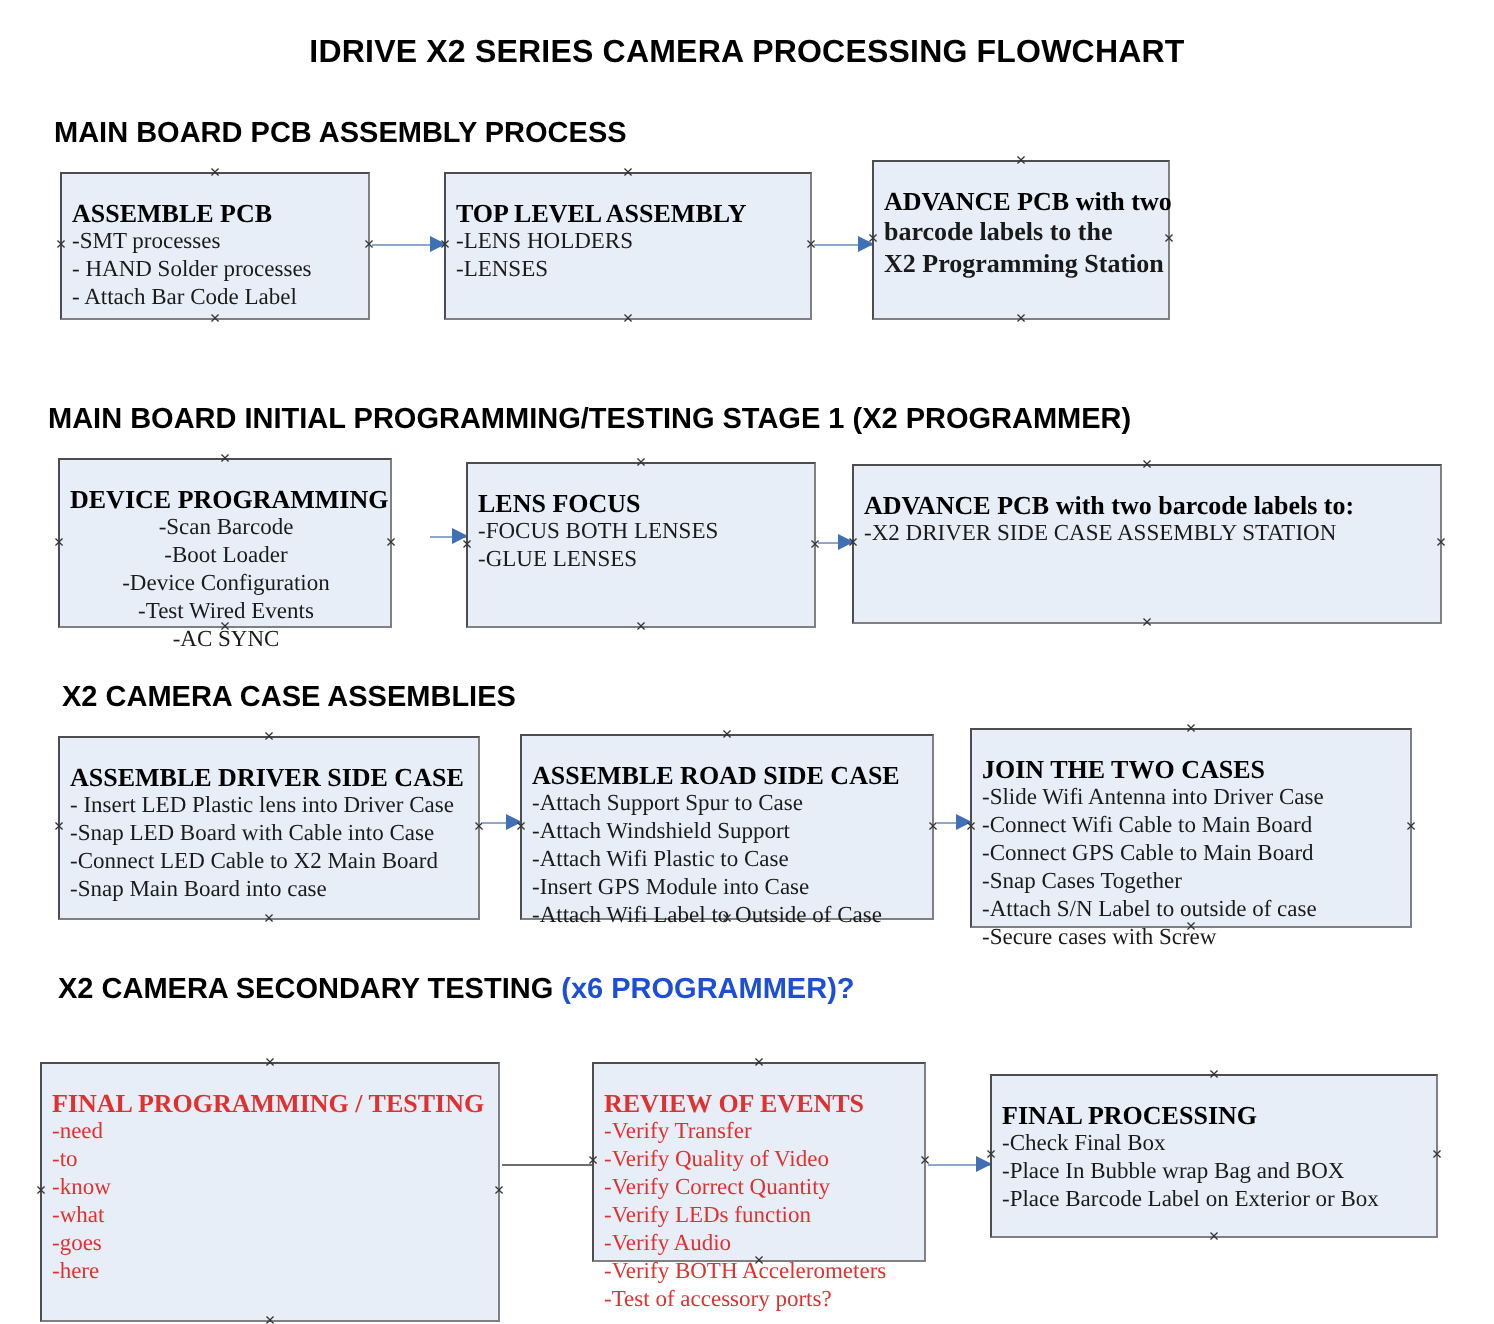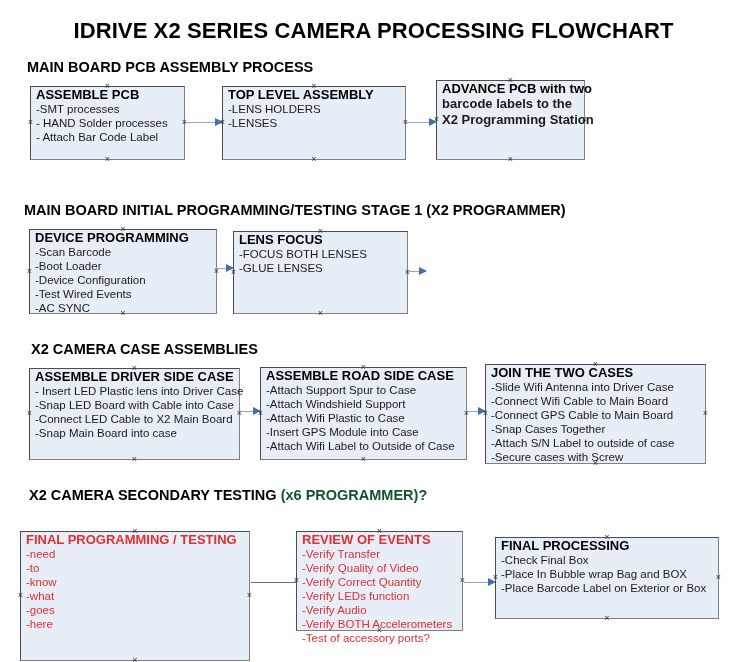--- a/index.html
+++ b/index.html
@@ -19,46 +19,47 @@
     left: 0; top: 0;
     width: 747px;
     height: 662px;
   }
 
   .doc-title {
     position: absolute;
     left: 0; top: 18px;
     width: 747px;
     text-align: center;
-    font-size: 22px;
+    font-size: 16px;
     font-weight: bold;
     color: #000000;
     letter-spacing: 0.1px;
   }
 
   .section-title {
     position: absolute;
     font-size: 14.5px;
     font-weight: bold;
     color: #000000;
     white-space: nowrap;
   }
   .section-title .accent {
-    color: #14532d;
+    color: #1d4ed8;
   }
 
   .node {
     position: absolute;
     box-sizing: border-box;
     background: #e8eef7;
     border: 1px solid #4d4d4d;
     border-right-color: #808080;
     border-bottom-color: #808080;
-    padding: 0 4px 2px 5px;
+    padding: 12px 4px 2px 5px;
     overflow: visible;
+    font-family: Liberation Serif, serif;
   }
   .node .title {
     font-size: 13px;
     font-weight: bold;
     color: #000000;
     line-height: 15px;
     white-space: nowrap;
   }
   .node .line {
     font-size: 11.5px;
@@ -153,21 +154,21 @@
     <div class="line">barcode labels to the</div>
     <div class="line"> X2 Programming Station</div>
     <span class="handle h-top"></span>
     <span class="handle h-bot"></span>
     <span class="handle h-left"></span>
     <span class="handle h-right"></span>
   </div>
 
   <div class="section-title" style="left:24px; top:202px;">MAIN BOARD INITIAL PROGRAMMING/TESTING STAGE 1 (X2 PROGRAMMER)</div>
 
-  <div class="node" style="left:29px; top:229px; width:188px; height:85px;">
+  <div class="node" style="left:29px; top:229px; width:167px; height:85px;text-align:center;">
     <div class="title">DEVICE PROGRAMMING</div>
     <div class="line">-Scan Barcode</div>
     <div class="line">-Boot Loader</div>
     <div class="line">-Device Configuration</div>
     <div class="line">-Test Wired Events</div>
     <div class="line">-AC SYNC</div>
     <span class="handle h-top"></span>
     <span class="handle h-bot"></span>
     <span class="handle h-left"></span>
     <span class="handle h-right"></span>
@@ -184,20 +185,28 @@
     <span class="handle h-top"></span>
     <span class="handle h-bot"></span>
     <span class="handle h-left"></span>
     <span class="handle h-right"></span>
   </div>
 
   <div class="conn" style="left:409px; top:271px; width:17px;">
     <span class="arrow"></span>
   </div>
 
+  <div class="node" style="left:426px; top:232px; width:295px; height:80px;">
+    <div class="title">ADVANCE PCB with two barcode labels to:</div>
+    <div class="line">-X2 DRIVER  SIDE  CASE  ASSEMBLY STATION</div>
+    <span class="handle h-top"></span>
+    <span class="handle h-bot"></span>
+    <span class="handle h-left"></span>
+    <span class="handle h-right"></span>
+  </div>
 
   <div class="section-title" style="left:31px; top:341px;">X2 CAMERA CASE ASSEMBLIES</div>
 
   <div class="node" style="left:29px; top:368px; width:211px; height:92px;">
     <div class="title">ASSEMBLE DRIVER SIDE CASE</div>
     <div class="line">- Insert LED Plastic lens into Driver Case</div>
     <div class="line">-Snap LED Board with Cable into Case</div>
     <div class="line">-Connect LED Cable to X2 Main Board</div>
     <div class="line">-Snap Main Board into case</div>
     <span class="handle h-top"></span>

